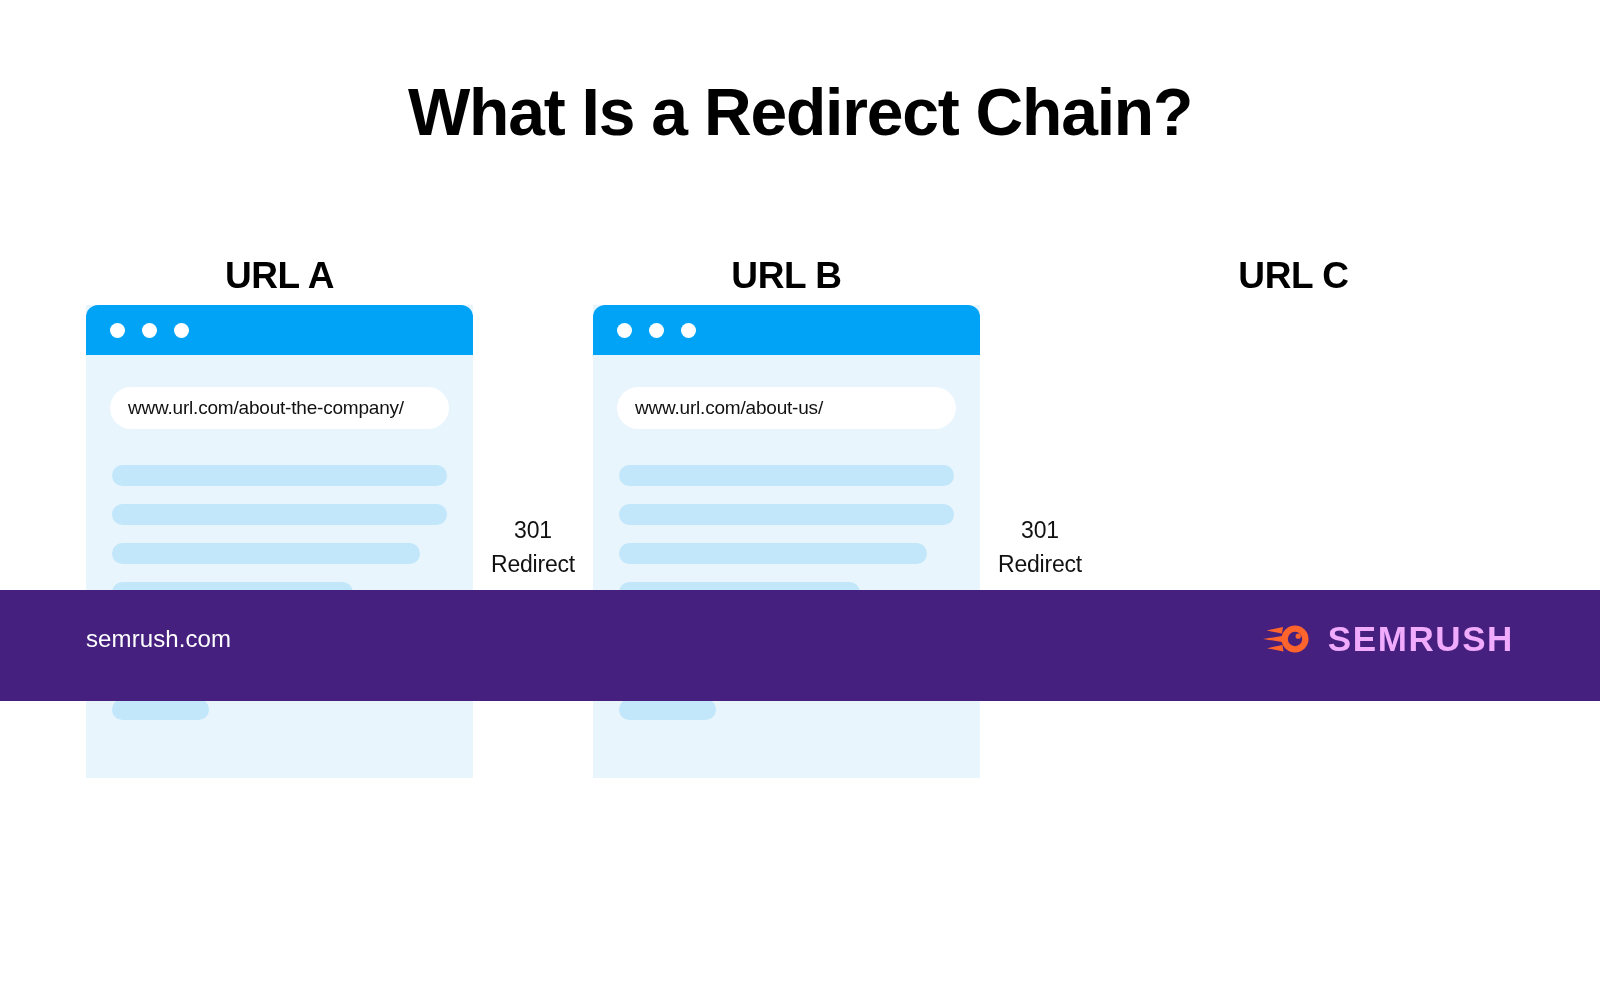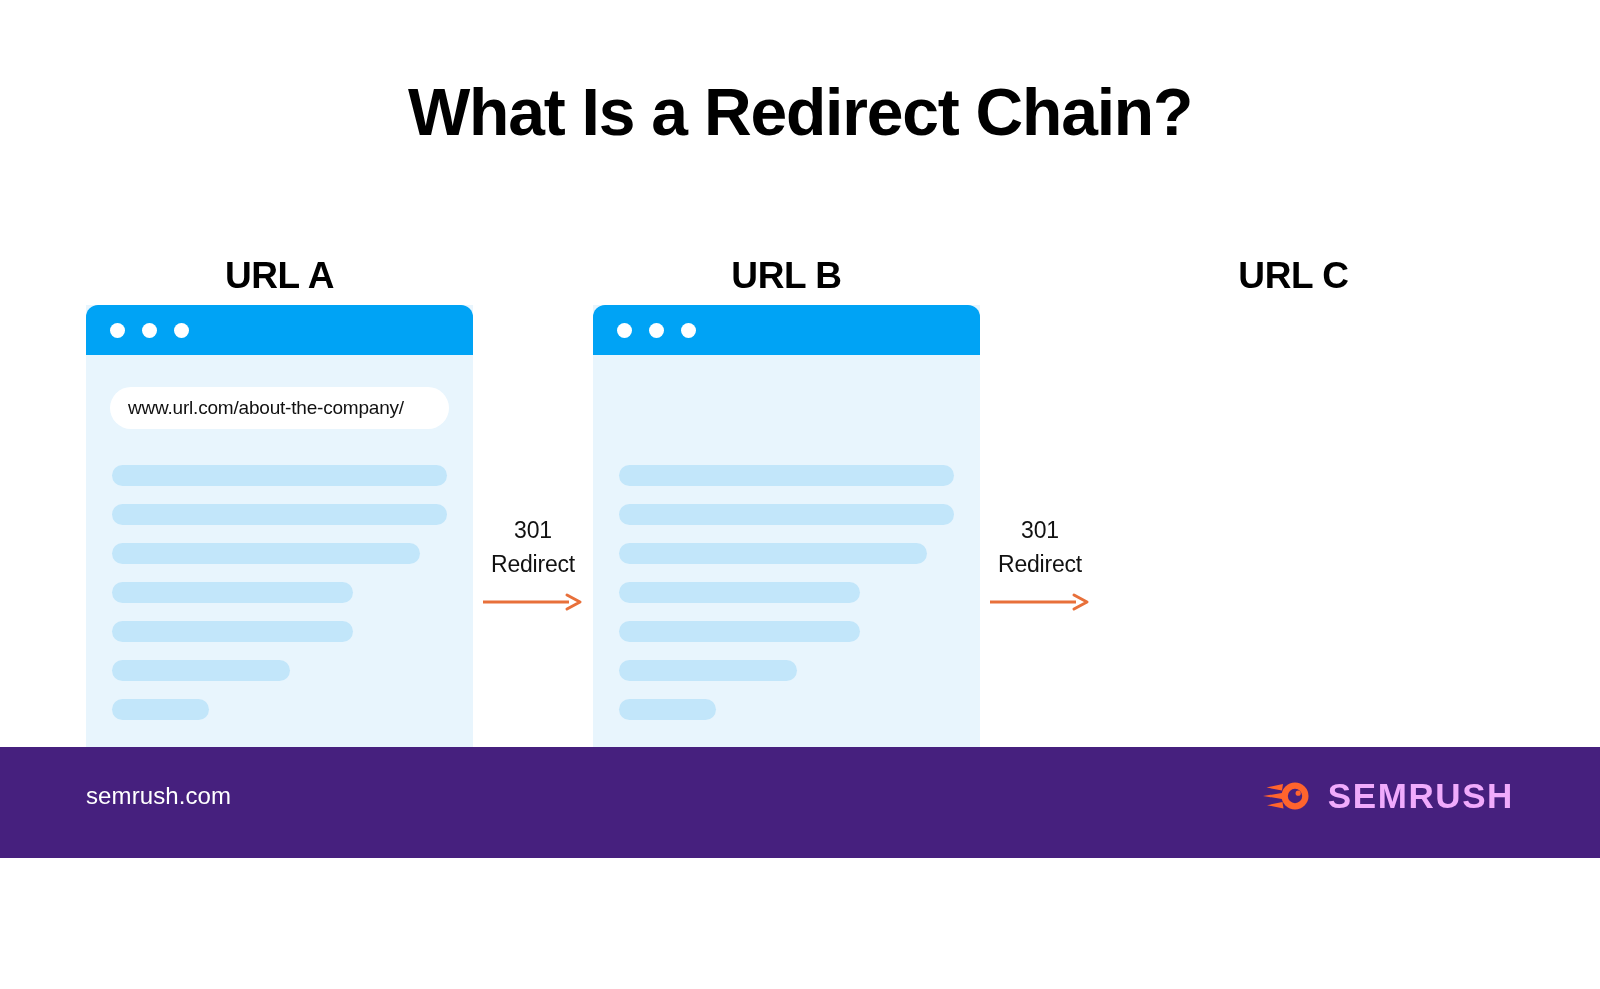--- a/index.html
+++ b/index.html
@@ -8,21 +8,21 @@
     width: 1600px;
     height: 989px;
     background: #ffffff;
     font-family: "Liberation Sans", sans-serif;
     overflow: hidden;
   }
 
   .infographic {
     position: relative;
     width: 1600px;
-    height: 858px;
+    height: 701px;
     background: #ffffff;
   }
 
   
   .title {
     position: absolute;
     top: 76px;
     left: 0;
     width: 1600px;
     text-align: center;
@@ -231,20 +231,23 @@
       </div>
     </div>
 
     <div class="card-col">
       <div class="card-title">URL B</div>
       <div class="browser-card">
         <div class="card-topbar">
           <span class="dot"></span>
           <span class="dot"></span>
           <span class="dot"></span>
+        </div>
+        <div class="url-pill">
+          <span>www.url.com/about-us/</span>
         </div>
         <div class="bars">
           <div class="bar" style="width:100%"></div>
           <div class="bar" style="width:100%"></div>
           <div class="bar" style="width:92%"></div>
           <div class="bar" style="width:72%"></div>
           <div class="bar" style="width:72%"></div>
           <div class="bar" style="width:53%"></div>
           <div class="bar" style="width:29%"></div>
         </div>

